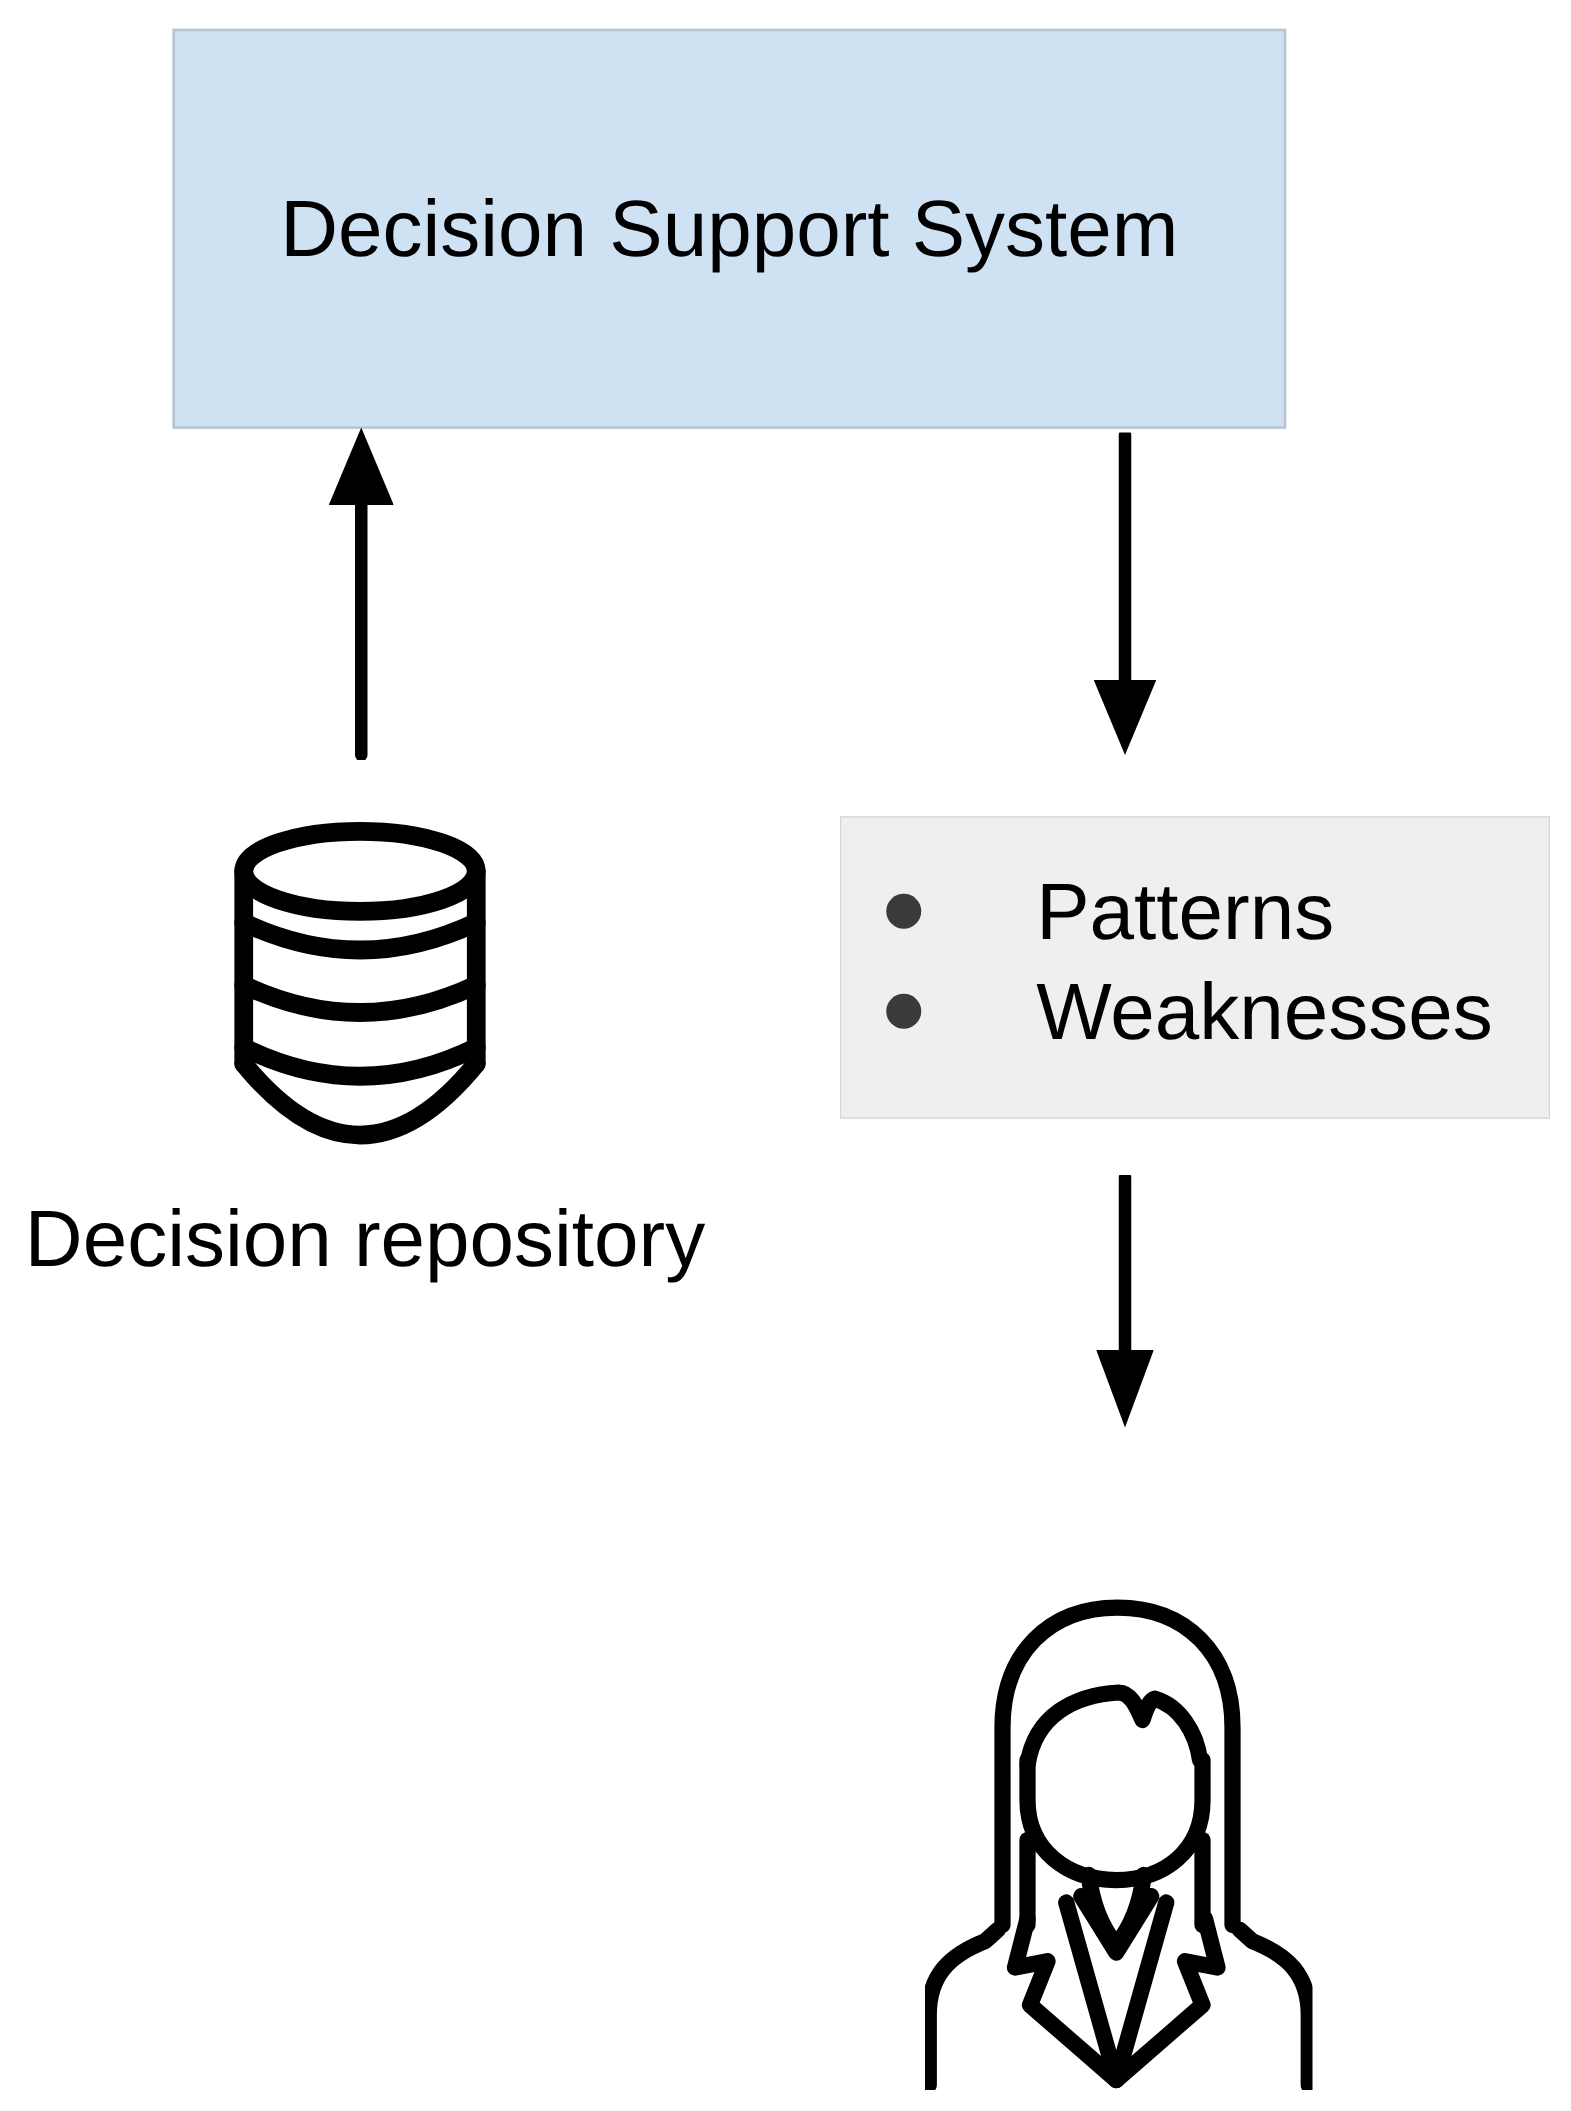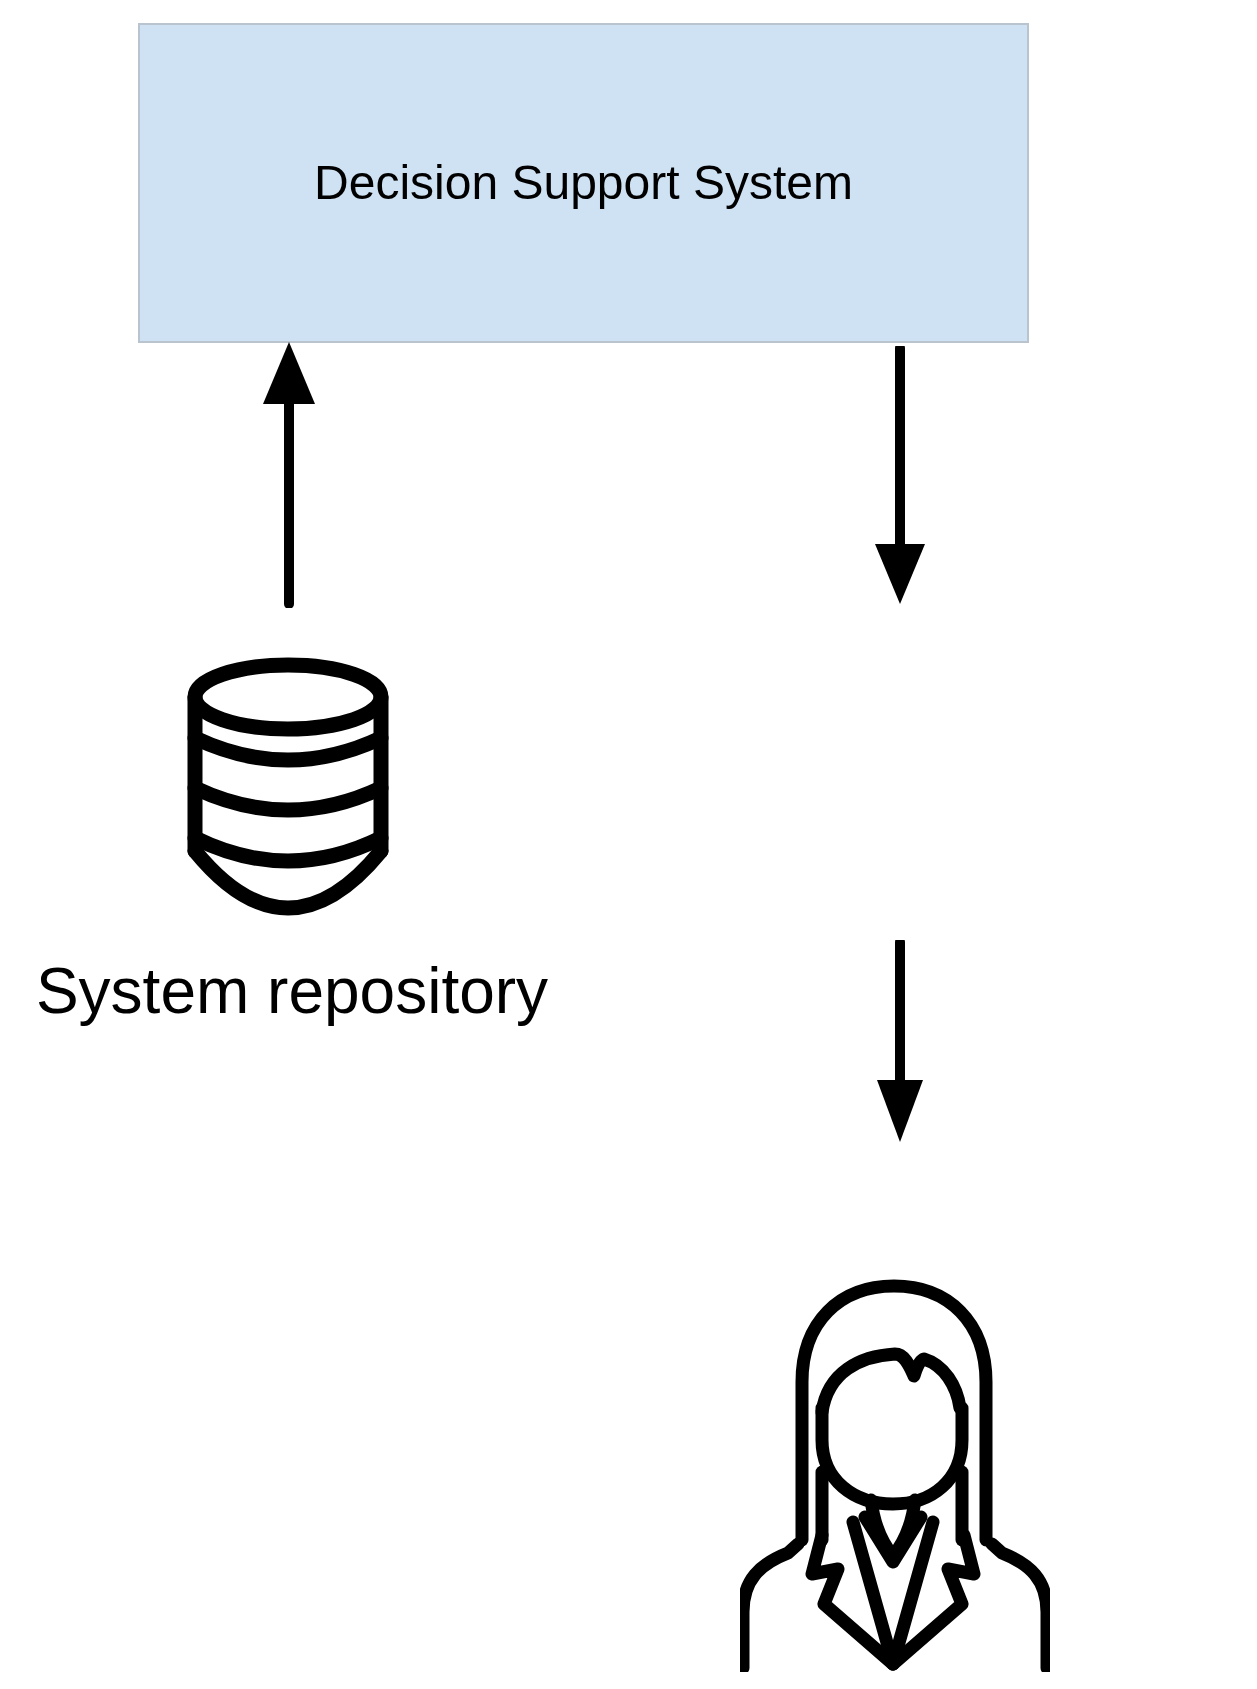--- a/index.html
+++ b/index.html
@@ -8,21 +8,21 @@
     background:#ffffff;
     font-family:"Liberation Sans", sans-serif;
     color:#000;
   }
   .node{position:absolute; box-sizing:border-box;}
   .dss-box{
     left:138px; top:23px; width:891px; height:320px;
     background:#cfe2f3; border:2px solid #b9c4cf;
     display:flex; align-items:center; justify-content:center;
   }
-  .dss-box .label{font-size:48px; line-height:74px; white-space:nowrap;}
+  .dss-box .label{font-size:64px; line-height:74px; white-space:nowrap;}
   .outputs-box{
     left:672px; top:653px; width:568px; height:242px;
     background:#efefef; border:1px solid #d6d6d6;
     padding-top:35px;
   }
   .bullet-row{display:flex; align-items:center; height:80px;}
   .bullet-dot{
     width:28px; height:28px; border-radius:50%;
     background:#3a3a3a; margin-left:36px; flex:0 0 auto;
   }
@@ -58,22 +58,32 @@
       <ellipse cx="109" cy="42" rx="93" ry="32"></ellipse>
       <path d="M16,42 L16,196"></path>
       <path d="M202,42 L202,196"></path>
       <path d="M16,83 Q109,127 202,83"></path>
       <path d="M16,133 Q109,177 202,133"></path>
       <path d="M16,183 Q109,229 202,183"></path>
       <path d="M16,196 Q109,310 202,196"></path>
     </g>
   </svg>
 
-  <div class="free-label repo-label">System repository</div>
+  <div class="free-label repo-label">Decision repository</div>
 
+  <div class="node outputs-box" style="background: rgb(239, 239, 239); border-color: rgb(214, 214, 214);">
+    <div class="bullet-row">
+      <span class="bullet-dot" style="background: rgb(58, 58, 58);"></span>
+      <span class="bullet-label">Patterns</span>
+    </div>
+    <div class="bullet-row">
+      <span class="bullet-dot" style="background: rgb(58, 58, 58);"></span>
+      <span class="bullet-label">Weaknesses</span>
+    </div>
+  </div>
 
   <svg class="icon-svg" style="left:877px; top:940px;" width="46" height="204" viewBox="0 0 46 204">
     <line class="stroke" x1="23" y1="2" x2="23" y2="144" stroke-width="10"></line>
     <polygon class="fill-black" points="0,140 46,140 23,202"></polygon>
   </svg>
 
 
   <svg class="icon-svg" style="left:740px; top:1272px;" width="310" height="400" viewBox="0 0 310 400">
     <g class="stroke" stroke-width="13">
 

